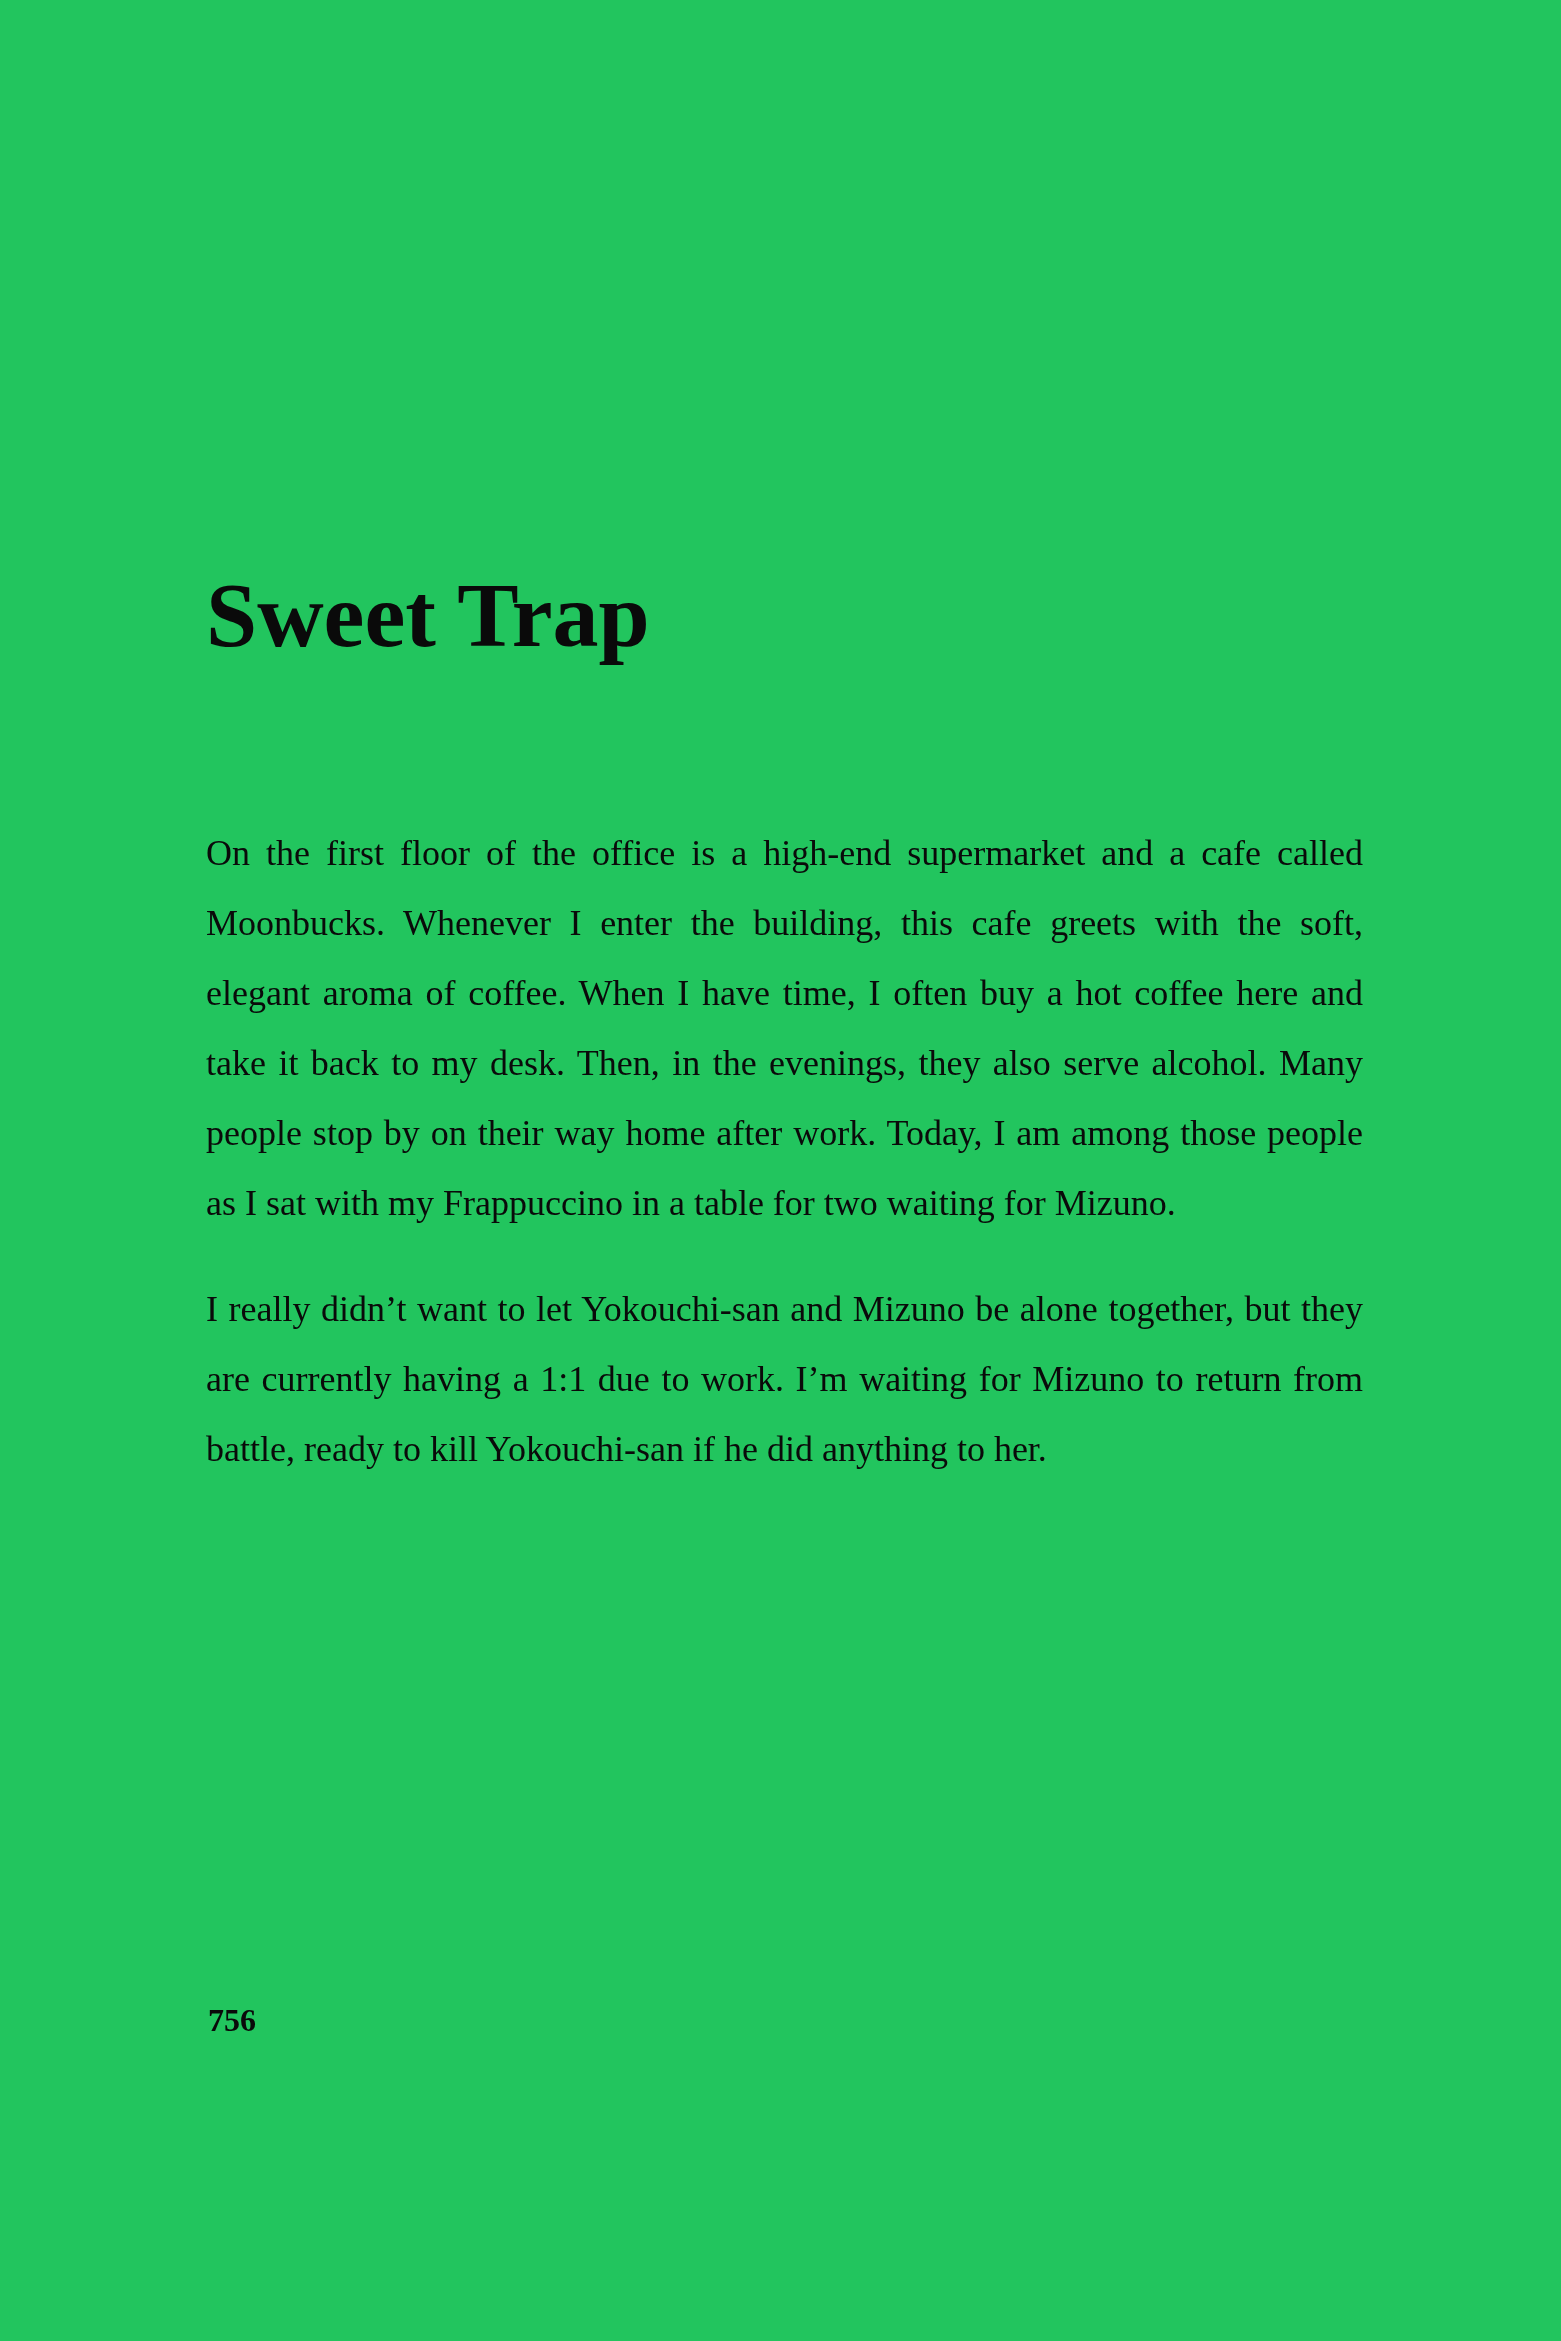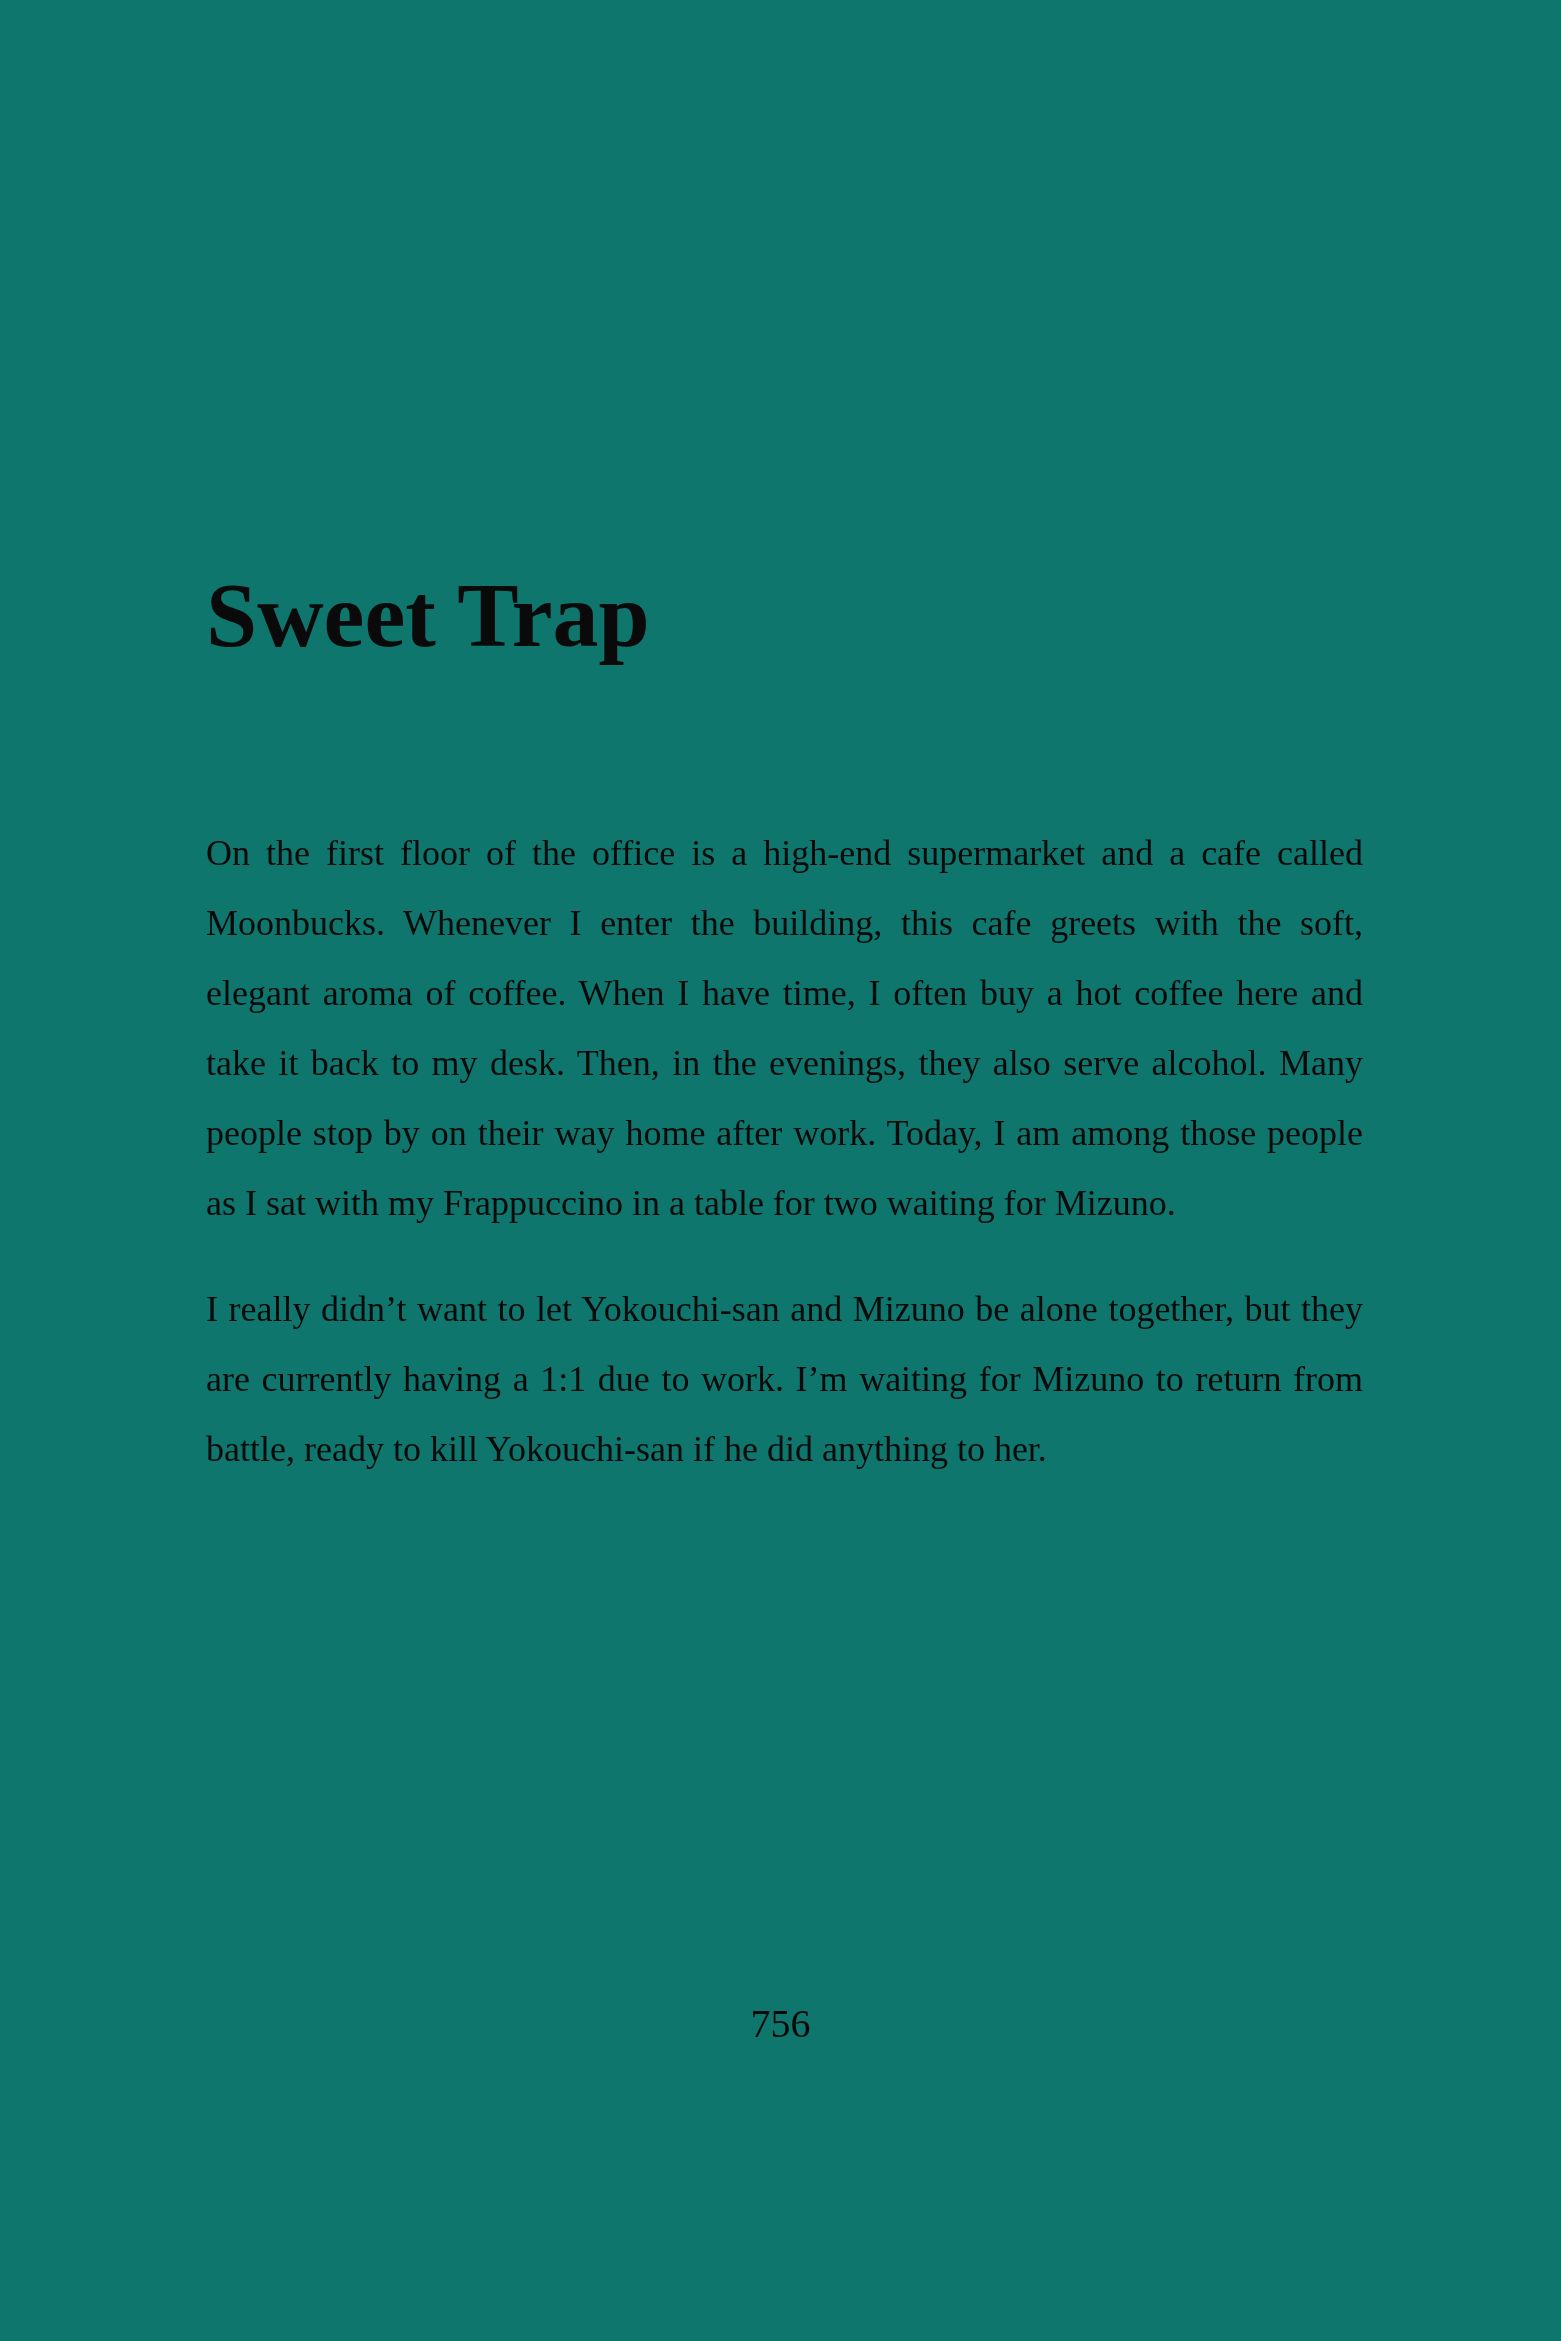--- a/index.html
+++ b/index.html
@@ -43,30 +43,31 @@
     margin: 0 4px 36px 0;
   }
   .chapter-body p:last-child {
     margin-bottom: 0;
   }
   .page-number {
     position: absolute;
     left: 208px;
     top: 2004px;
     width: 1145px;
-    font-size: 40px;
+    font-size: 32px;
     line-height: 1;
-    text-align: center;
+    text-align: left;
     color: #0a0a0a;
+    font-weight: bold;
   }
 </style>
 </head>
 <body>
 
-<div class="page" style="color: rgb(10, 10, 10); background: #0f766e;">
+<div class="page" style="color: rgb(10, 10, 10); background: #22c55e;">
   <h1 class="chapter-title">Sweet Trap</h1>
 
   <div class="chapter-body">
     <p>On the first floor of the office is a high-end supermarket and a cafe called Moonbucks. Whenever I enter the building, this cafe greets with the soft, elegant aroma of coffee. When I have time, I often buy a hot coffee here and take it back to my desk. Then, in the evenings, they also serve alcohol. Many people stop by on their way home after work. Today, I am among those people as I sat with my Frappuccino in a table for two waiting for Mizuno.</p>
     <p>I really didn’t want to let Yokouchi-san and Mizuno be alone together, but they are currently having a 1:1 due to work. I’m waiting for Mizuno to return from battle, ready to kill Yokouchi-san if he did anything to her.</p>
   </div>
 
   <div class="page-number">756</div>
 </div>
 

